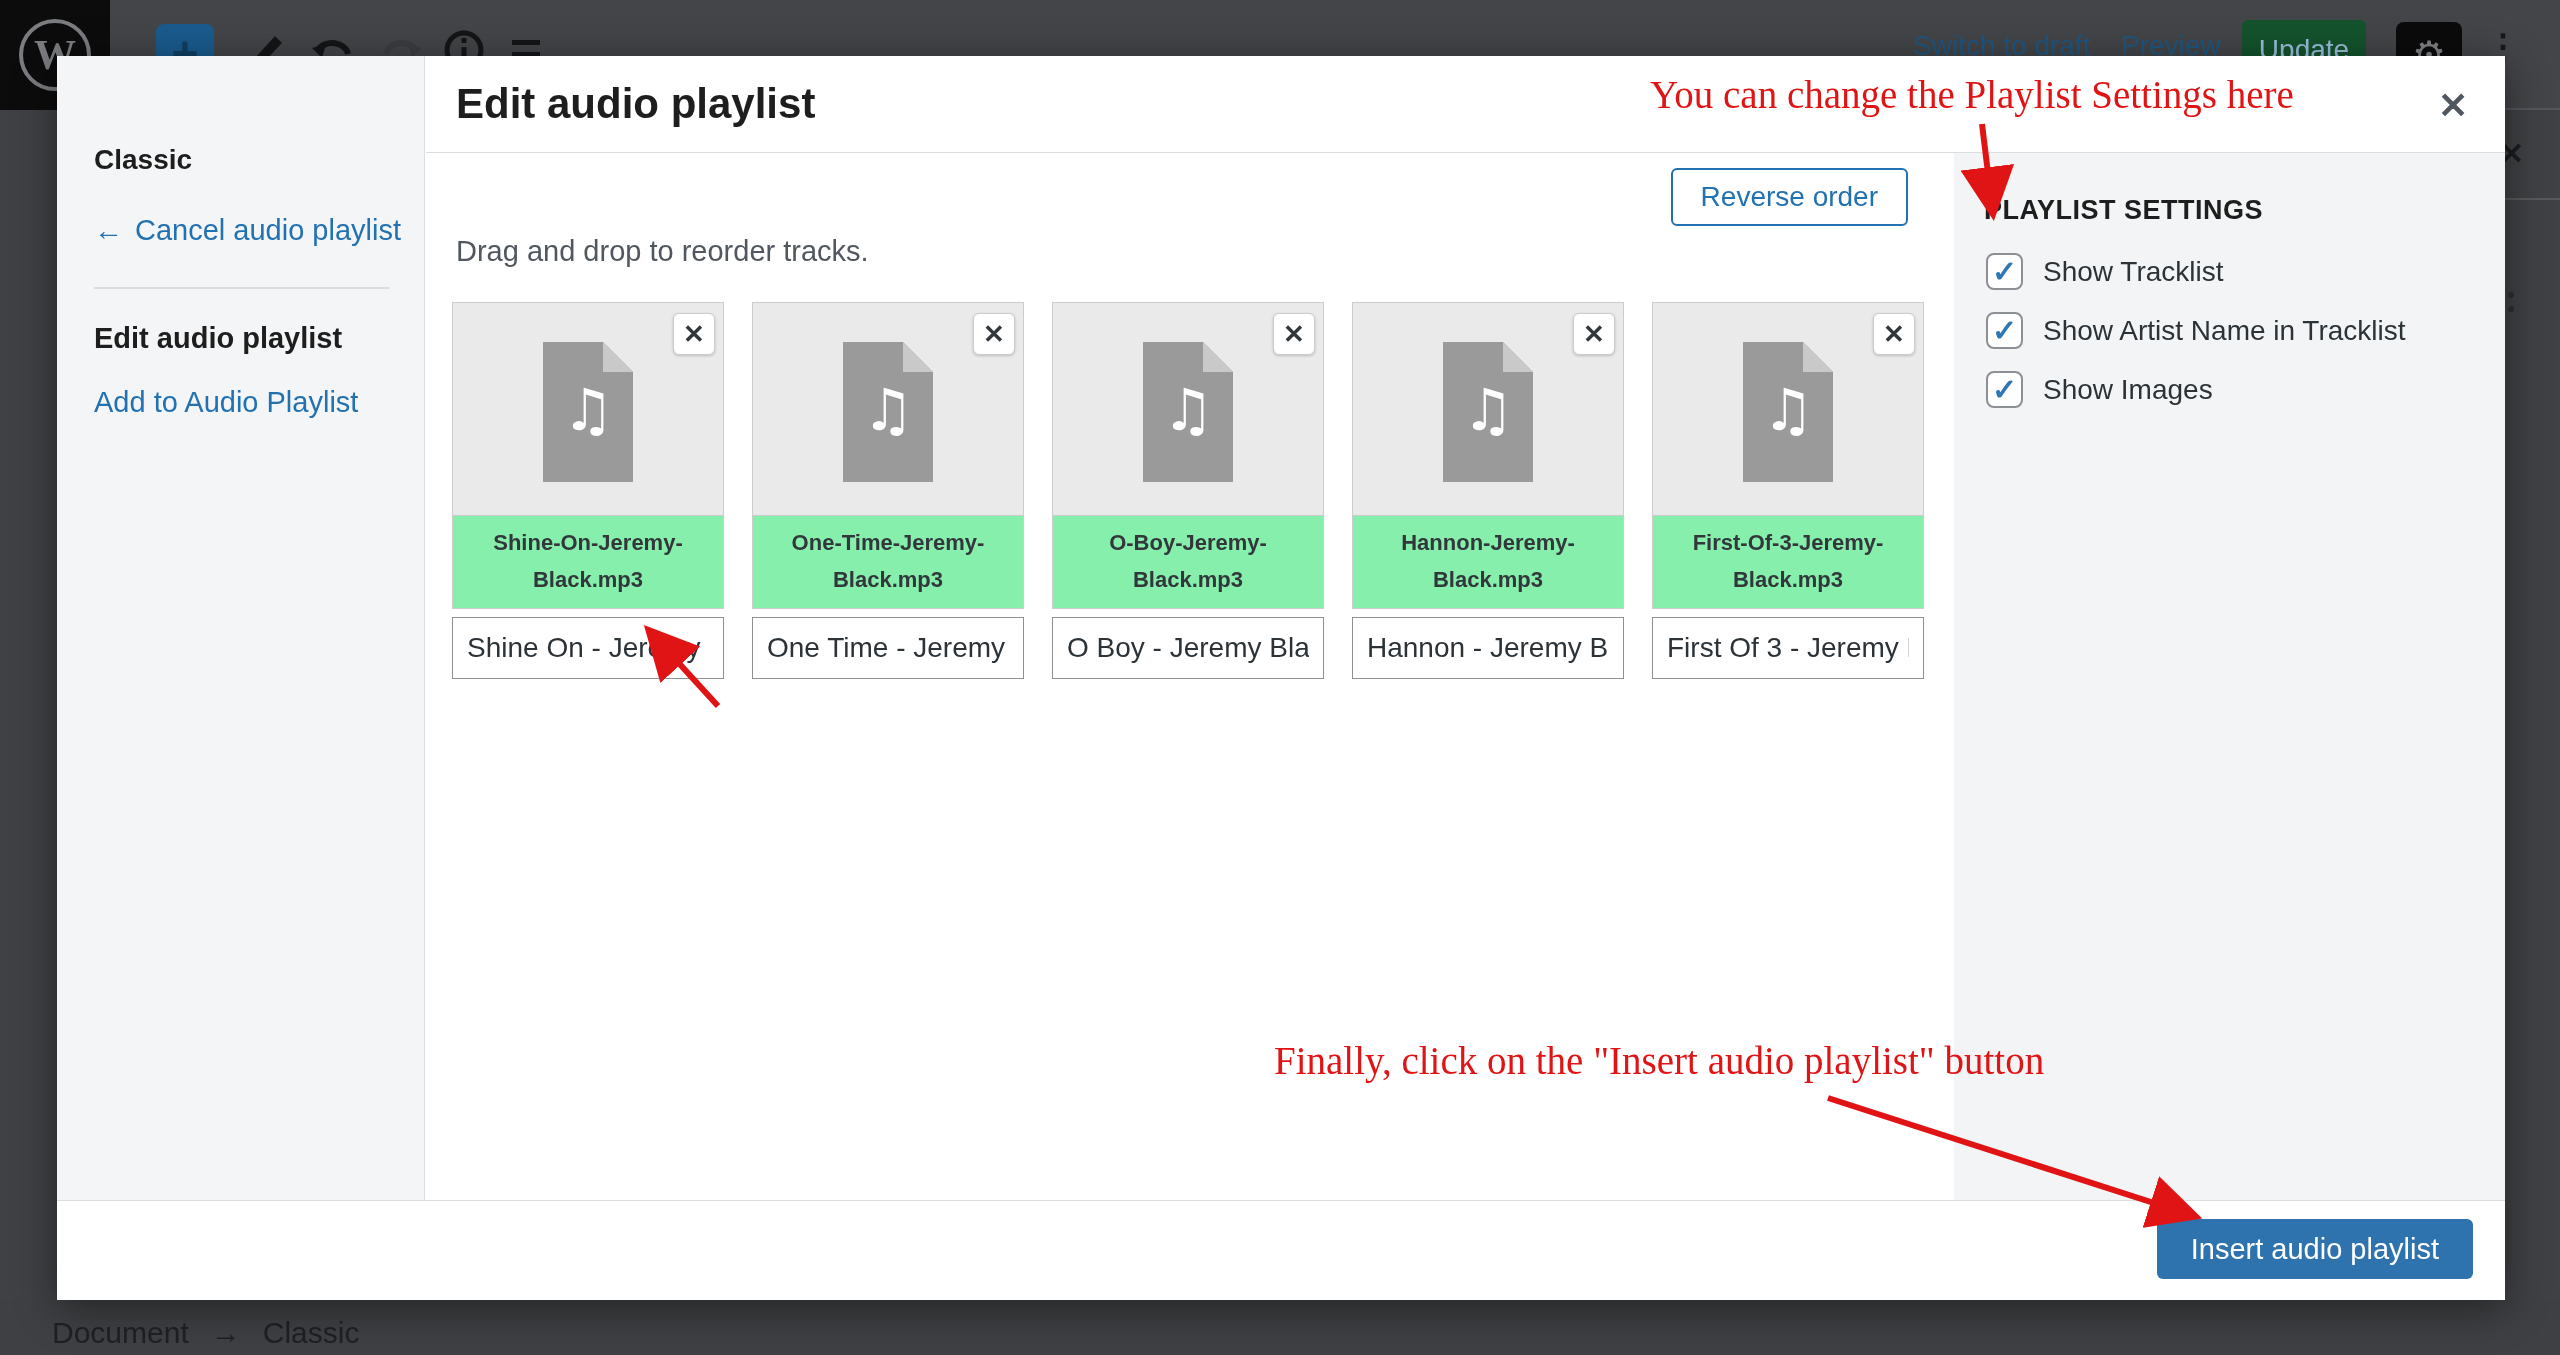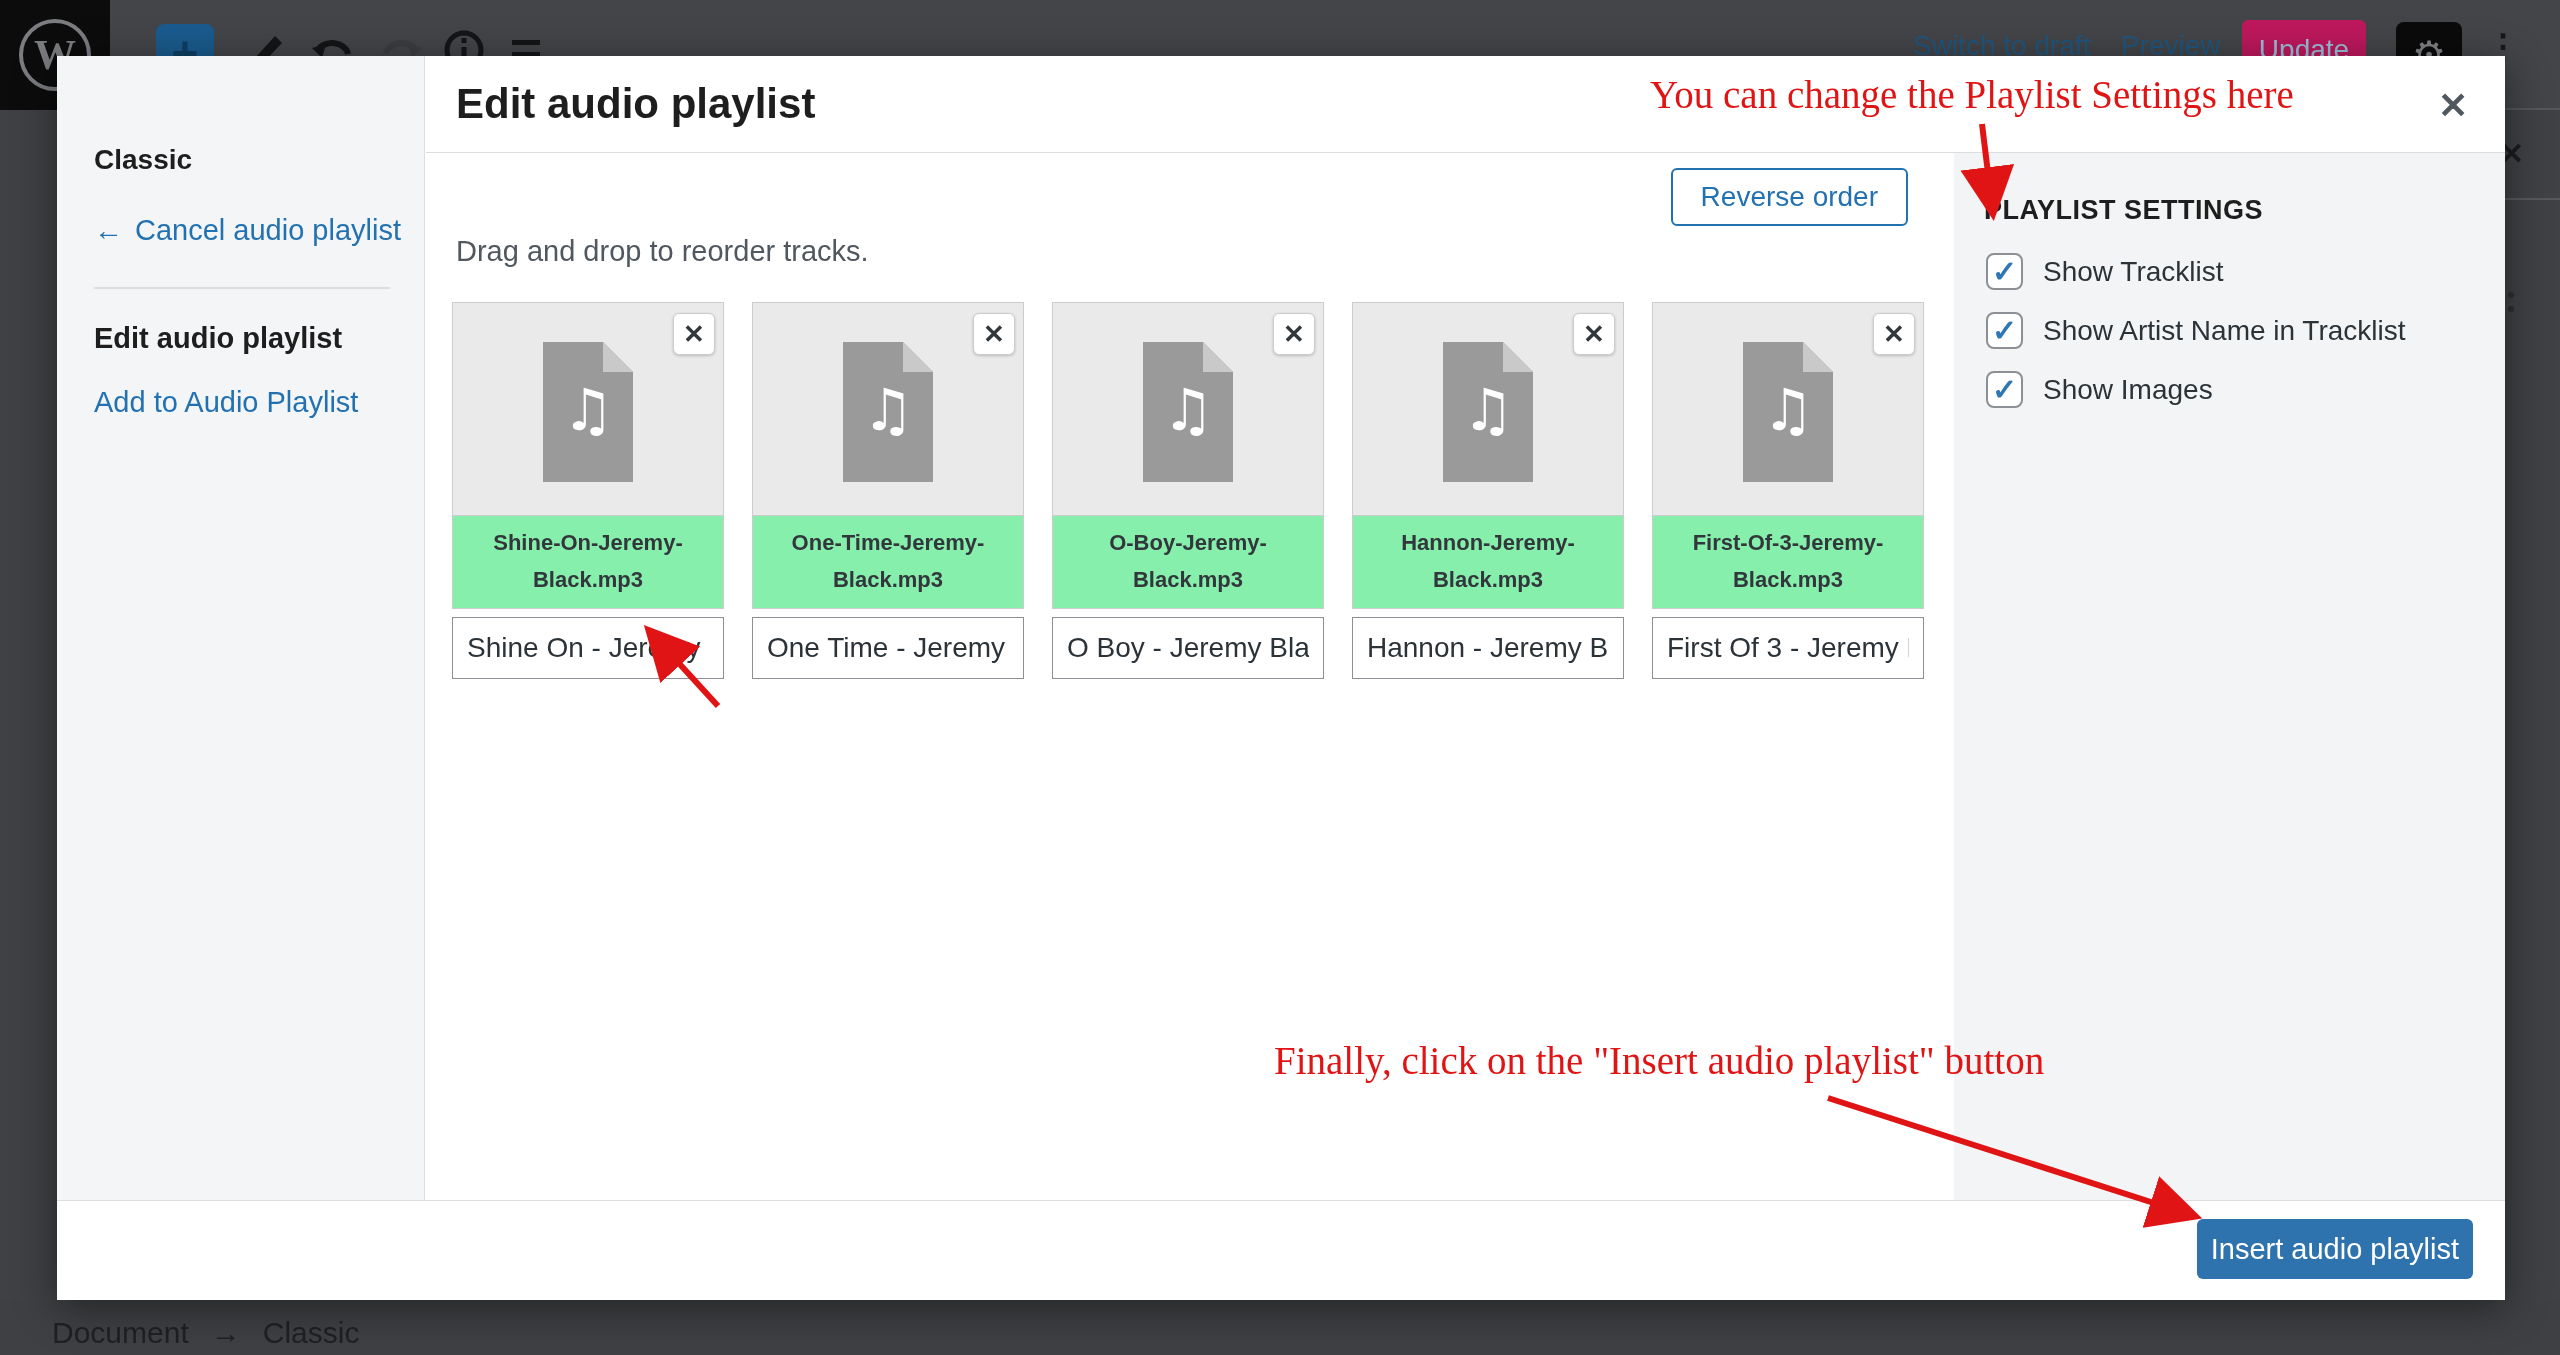--- a/index.html
+++ b/index.html
@@ -13,21 +13,21 @@
   
   .bg-toolbar { position:absolute; left:0; top:0; width:2560px; height:109px; background:#434548; }
   .bg-toolbar-border { position:absolute; left:0; top:108px; width:2560px; height:2px; background:#55575a; }
   .wp-logo-box { position:absolute; left:0; top:0; width:110px; height:110px; background:#0c0c0d; display:flex; align-items:center; justify-content:center; }
   .wp-logo-circle { width:72px; height:72px; border:4px solid #7b7d80; border-radius:50%; display:flex; align-items:center; justify-content:center;
     font-family:"Liberation Serif", serif; font-weight:bold; font-size:42px; color:#7b7d80; }
   .inserter-btn { position:absolute; left:156px; top:24px; width:58px; height:58px; background:#1a5b8e; border-radius:8px;
     color:#0f3f63; font-size:46px; font-weight:bold; display:flex; align-items:center; justify-content:center; }
   .tb-icon { position:absolute; top:24px; width:48px; height:48px; }
   .tb-links { position:absolute; top:30px; font-size:28px; color:#20567f; }
-  .bg-update-btn { position:absolute; left:2242px; top:20px; width:124px; height:60px; background:#be185d; border-radius:6px;
+  .bg-update-btn { position:absolute; left:2242px; top:20px; width:124px; height:60px; background:#14532d; border-radius:6px;
     color:#9cc0dc; font-size:28px; display:flex; align-items:center; justify-content:center; }
   .bg-gear-box { position:absolute; left:2396px; top:22px; width:66px; height:66px; background:#0b0b0c; border-radius:8px;
     color:#7f8184; font-size:38px; display:flex; align-items:center; justify-content:center; }
   .bg-kebab { position:absolute; left:2486px; top:26px; color:#17181a; font-size:34px; font-weight:bold; letter-spacing:0; }
   .right-sliver-line { position:absolute; left:2505px; width:55px; height:2px; background:#57595c; }
   .bg-sidebar-close { position:absolute; left:2499px; top:136px; color:#1b1c1e; font-size:30px; font-weight:bold; }
   .bg-dot { position:absolute; left:2508px; width:6px; height:6px; border-radius:50%; background:#2d2e31; }
   .bg-bottomstrip { position:absolute; left:0; top:1300px; width:2560px; height:55px; background:#3e4043; }
   .bg-breadcrumb { position:absolute; left:52px; top:1316px; display:flex; gap:22px; font-size:30px; color:#1f2023; align-items:center; }
 
@@ -69,21 +69,21 @@
 
   .settings-sidebar { position:absolute; left:1897px; top:97px; width:551px; height:1047px; background:#f3f4f5; }
   .settings-heading { position:absolute; left:30px; top:42px; font-size:27px; font-weight:bold; color:#1e1e1e; letter-spacing:0.5px; }
   .opt-row { position:absolute; left:32px; display:flex; align-items:center; gap:20px; cursor:pointer; }
   .opt-row.r0 { top:100px; } .opt-row.r1 { top:159px; } .opt-row.r2 { top:218px; }
   .checkbox { width:37px; height:37px; background:#fff; border:2px solid #8c8f94; border-radius:8px;
     display:flex; align-items:center; justify-content:center; color:#2f76b4; font-size:30px; font-weight:bold; }
   .opt-label { font-size:28px; color:#2c3338; }
 
   .modal-footer { position:absolute; left:0; bottom:0; width:100%; height:100px; background:#fff; border-top:1px solid #ddd; }
-  .insert-btn { position:absolute; right:32px; top:18px; height:60px; padding:0 14px; background:#2e73ad;
+  .insert-btn { position:absolute; right:32px; top:18px; height:60px; padding:0 34px; background:#2e73ad;
     border:none; border-radius:6px; color:#fff; font-size:29px; cursor:pointer; font-family:inherit; }
 
   
   .annotation { position:absolute; z-index:30; font-family:"Liberation Serif", serif; font-size:39px; color:#e01414; white-space:nowrap; }
   .ann-1 { left:1650px; top:72px; }
   .ann-2 { left:710px; top:712px; }
   .ann-3 { left:1274px; top:1038px; }
   #arrows { position:absolute; left:0; top:0; width:2560px; height:1355px; z-index:29; pointer-events:none; }
 </style>
 </head>

